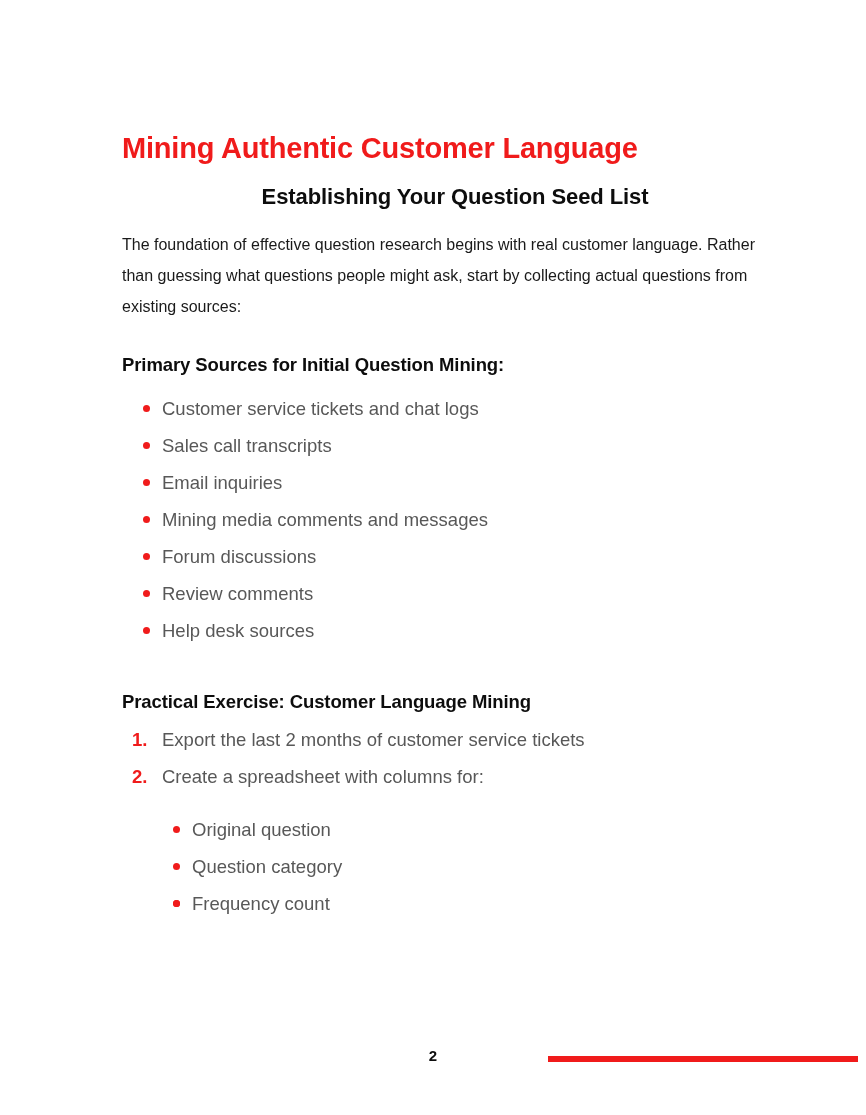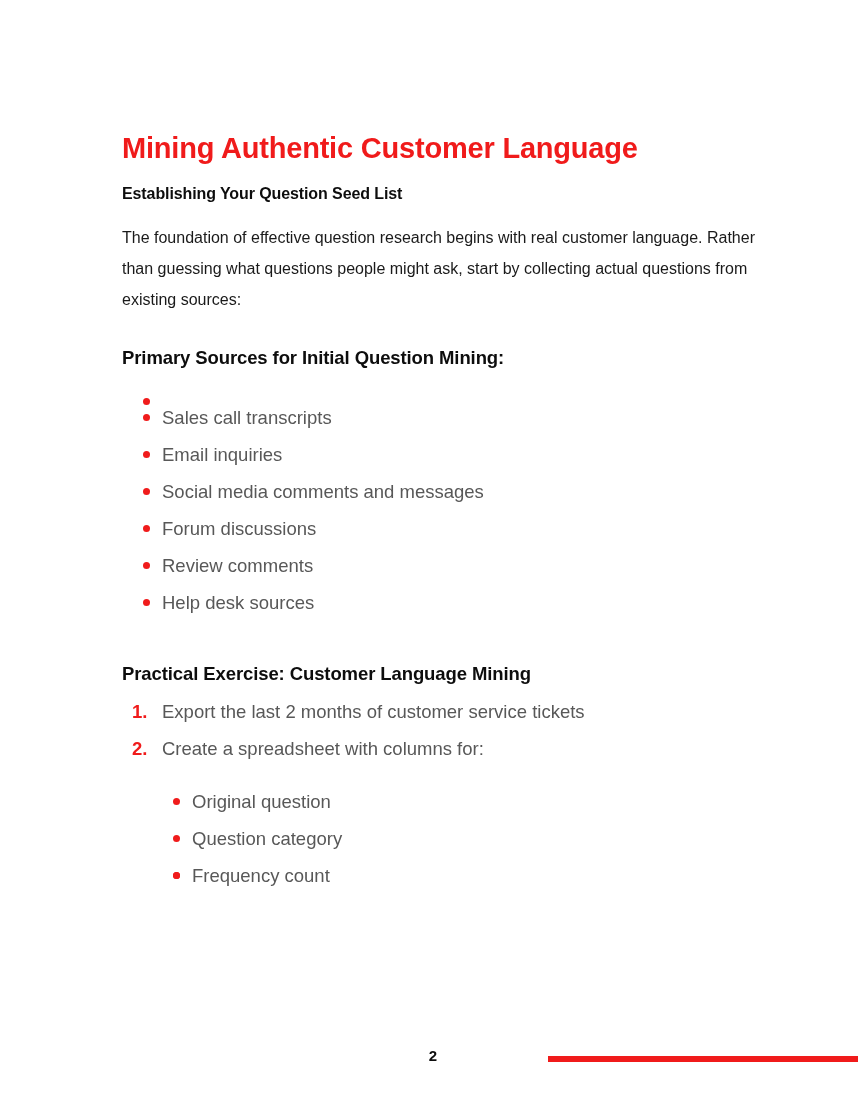--- a/index.html
+++ b/index.html
@@ -27,26 +27,27 @@
     color: #F01B1B;
     font-size: 29px;
     font-weight: bold;
     letter-spacing: -0.2px;
     line-height: 1.12;
     margin: 0;
     padding-top: 124px;
   }
   .doc-subtitle {
     color: #0d0d0d;
-    font-size: 16px;
+    font-size: 22px;
     font-weight: bold;
     letter-spacing: -0.1px;
     line-height: 1.2;
     margin: 0;
     padding-top: 20px;
+    text-align: center;
   }
   .body-para {
     color: #1a1a1a;
     font-size: 16px;
     line-height: 31px;
     margin: 0;
     padding-top: 18px;
     max-width: 668px;
   }
   .section-heading {
@@ -171,32 +172,33 @@
 
     <h2 class="doc-subtitle">Establishing Your Question Seed List</h2>
 
     <p class="body-para">The foundation of effective question research begins with real customer language. Rather than guessing what questions people might ask, start by collecting actual questions from existing sources:</p>
 
     <h3 class="section-heading">Primary Sources for Initial Question Mining:</h3>
 
     <ul class="bullets">
       <li class="bullet-item">
         <span class="dot"></span>
+        <span>Customer service tickets and chat logs</span>
       </li>
       <li class="bullet-item">
         <span class="dot"></span>
         <span>Sales call transcripts</span>
       </li>
       <li class="bullet-item">
         <span class="dot"></span>
         <span>Email inquiries</span>
       </li>
       <li class="bullet-item">
         <span class="dot"></span>
-        <span>Social media comments and messages</span>
+        <span>Mining media comments and messages</span>
       </li>
       <li class="bullet-item">
         <span class="dot"></span>
         <span>Forum discussions</span>
       </li>
       <li class="bullet-item">
         <span class="dot"></span>
         <span>Review comments</span>
       </li>
       <li class="bullet-item">

